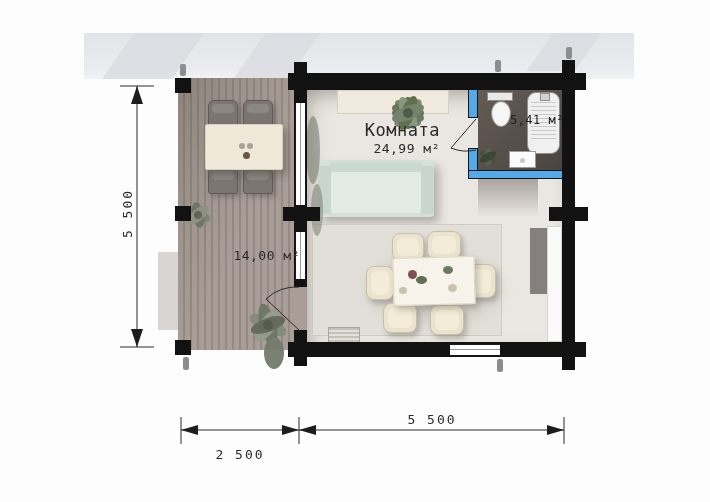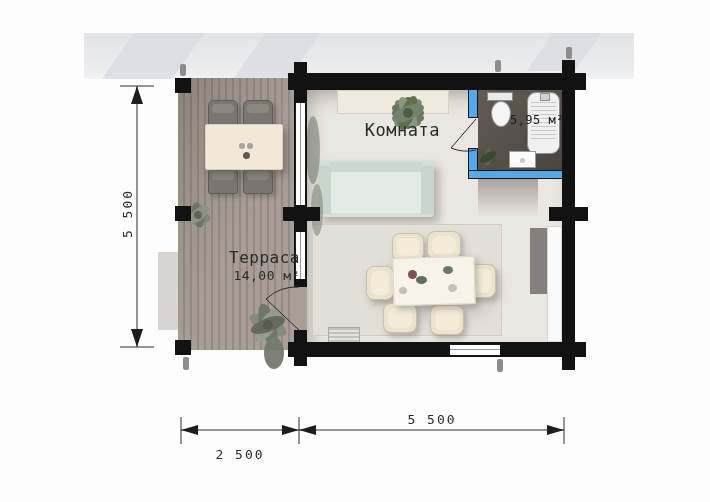--- a/index.html
+++ b/index.html
@@ -228,26 +228,26 @@
       <polygon points="137,347 131,329 143,329"></polygon>
       <polygon points="181,430 198,425 198,435"></polygon>
       <polygon points="299,430 282,425 282,435"></polygon>
       <polygon points="299,430 316,425 316,435"></polygon>
       <polygon points="564,430 547,425 547,435"></polygon>
     </g>
   </svg>
 
   <div class="abs lbl" style="left:310px;top:120px;width:130px;">
     <div class="nm">Комната</div>
+    <div class="ar">24,99 м²</div>
   </div>
   <div class="abs lbl" style="left:180px;top:248px;width:120px;">
-    <div class="nm" style="font-size:16px;">Терраса</div>
     <div class="ar">14,00 м²</div>
   </div>
   <div class="abs lbl lbl-small" style="left:468px;top:113px;width:96px;">
-    <div class="ar" style="color:#1e1e1e;">5,95 м²</div>
+    <div class="ar" style="color:#1e1e1e;">5,41 м²</div>
   </div>
 
   <div class="abs dim-text" style="left:97px;top:206px;width:60px;transform:rotate(-90deg);">5 500</div>
   <div class="abs dim-text" style="left:200px;top:412px;width:80px;margin-top:35px;">2 500</div>
   <div class="abs dim-text" style="left:392px;top:412px;width:80px;">5 500</div>
 
 </div>
 
 </body></html>

